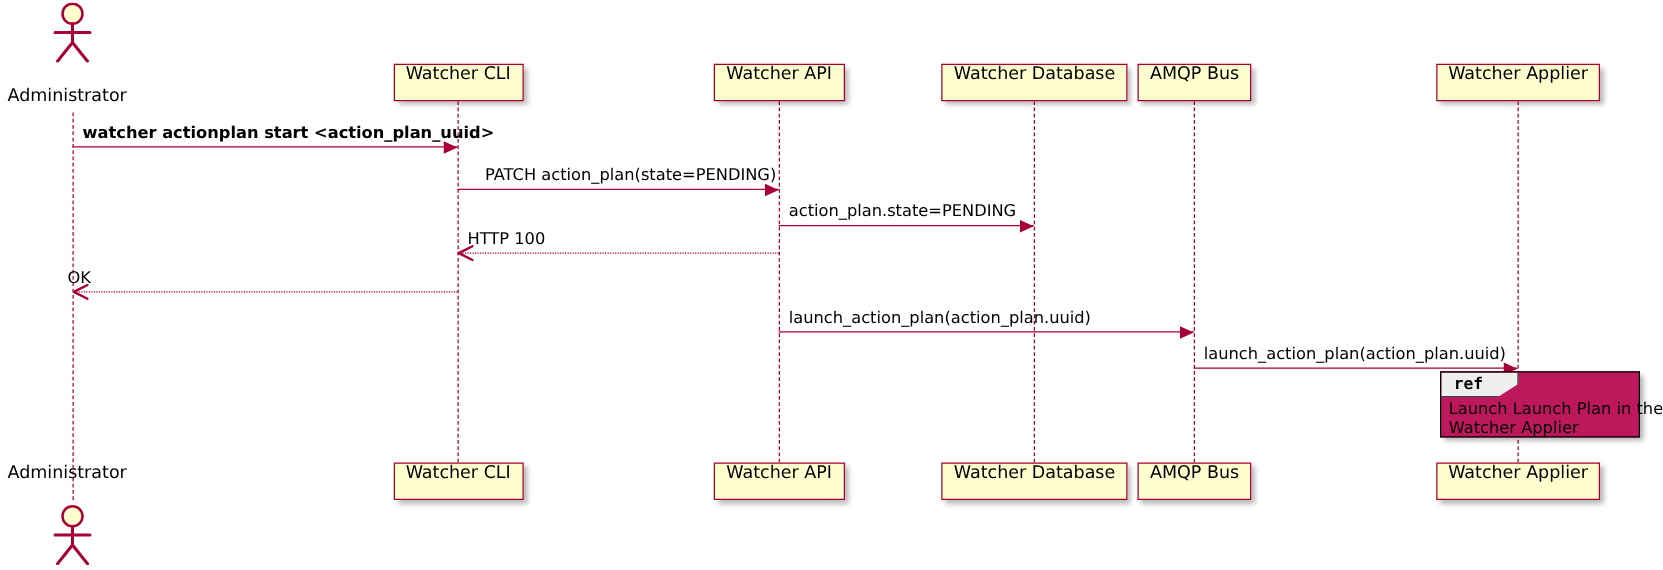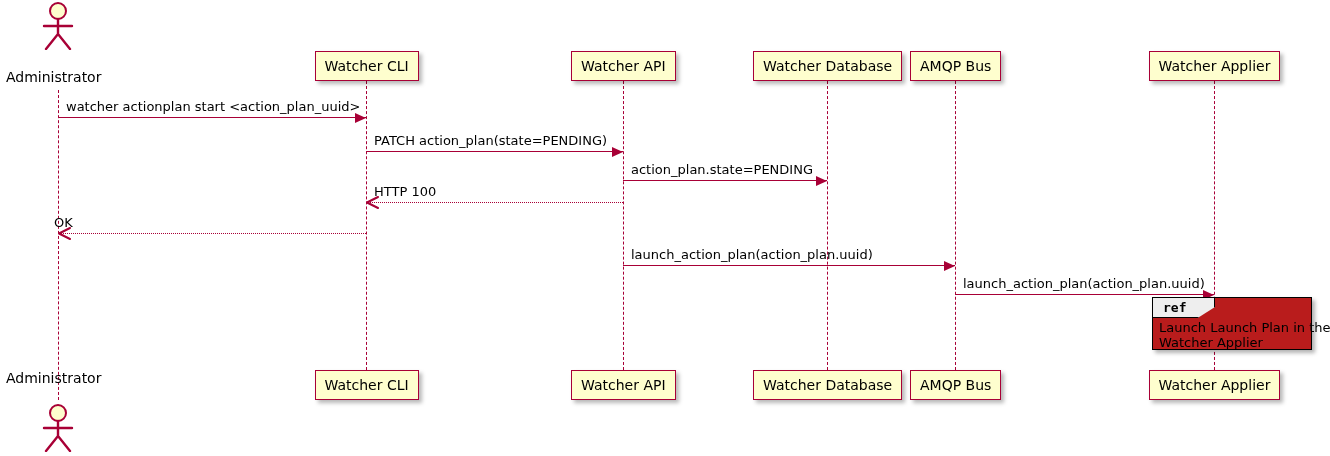--- a/index.html
+++ b/index.html
@@ -26,21 +26,21 @@
   
   .participant {
     position: absolute;
     box-sizing: border-box;
     background: #FEFECE;
     border: 1.5px solid #A80036;
     color: #000000;
     font-size: 14px;
     line-height: 1;
     display: flex;
-    align-items: center;
+    align-items: flex-start;
     justify-content: center;
     white-space: nowrap;
     box-shadow: 3px 3px 4px rgba(0,0,0,0.28);
     padding: 0 9px;
     height: 30px;
   }
 
   
   .actor-wrap { position: absolute; }
   .actor-label {
@@ -78,21 +78,21 @@
     border-bottom: 5px solid transparent;
     border-left: 11px solid #A80036;
   }
   
   .arrowhead.open-left svg { display: block; }
 
   
   .ref-box {
     position: absolute;
     box-sizing: border-box;
-    background: #b91c1c;
+    background: #be185d;
     border: 1.5px solid #000000;
     box-shadow: 3px 3px 4px rgba(0,0,0,0.30);
   }
   .ref-tab {
     position: absolute;
     left: 0;
     top: 0;
     height: 20px;
     background: #EEEEEE;
     border-right: 1.5px solid #000000;
@@ -166,24 +166,24 @@
         <path d="M22 17 L22 32 M8 24 L36 24 M22 32 L10 47 M22 32 L34 47" stroke="#A80036" stroke-width="2.4" fill="none" stroke-linecap="round"></path>
       </svg></div>
     <div class="actor-label" style="left: 6px; top: 70px;">Administrator</div>
     <div class="actor-label" style="left: 6px; top: 371px;">Administrator</div>
     <div class="actor-wrap" style="left: 36px; top: 404px;"><svg width="44" height="48" viewBox="0 0 44 48">
         <circle cx="22" cy="9" r="8" fill="#FEFECE" stroke="#A80036" stroke-width="2"></circle>
         <path d="M22 17 L22 32 M8 24 L36 24 M22 32 L10 47 M22 32 L34 47" stroke="#A80036" stroke-width="2.4" fill="none" stroke-linecap="round"></path>
       </svg></div>
     <div class="msg-line" style="left: 58px; top: 117px; width: 308px;"></div>
     <div class="arrowhead solid-right" style="top: 112.5px; left: 355px;"></div>
-    <div class="msg-label" style="top: 100px; left: 66px;">watcher actionplan start &lt;action_plan_uuid&gt;</div>
+    <div class="msg-label" style="top: 100px; left: 66px; font-weight: bold;">watcher actionplan start &lt;action_plan_uuid&gt;</div>
     <div class="msg-line" style="left: 366px; top: 151px; width: 257px;"></div>
     <div class="arrowhead solid-right" style="top: 146.5px; left: 612px;"></div>
-    <div class="msg-label" style="top: 134px; left: 374px;">PATCH action_plan(state=PENDING)</div>
+    <div class="msg-label" style="top: 134px; left: 388px;">PATCH action_plan(state=PENDING)</div>
     <div class="msg-line" style="left: 623px; top: 180px; width: 204px;"></div>
     <div class="arrowhead solid-right" style="top: 175.5px; left: 816px;"></div>
     <div class="msg-label" style="top: 163px; left: 631px;">action_plan.state=PENDING</div>
     <div class="msg-line dotted" style="left: 366px; top: 202px; width: 257px;"></div>
     <div class="arrowhead open-left" style="top: 195.5px; left: 366px;">
       <svg width="13" height="13" viewBox="0 0 13 13">
         <path d="M12 1 L1 6.5 L12 12" stroke="#A80036" stroke-width="2" fill="none" stroke-linecap="round" stroke-linejoin="round"></path>
       </svg>
     </div>
     <div class="msg-label" style="top: 185px; left: 374px;">HTTP 100</div>

